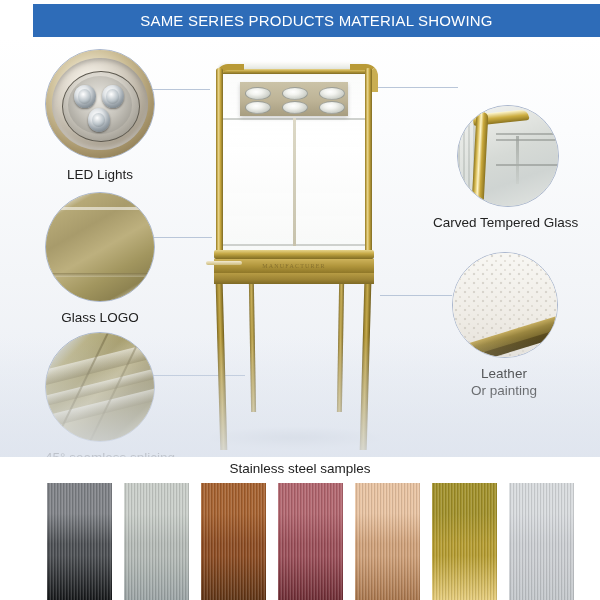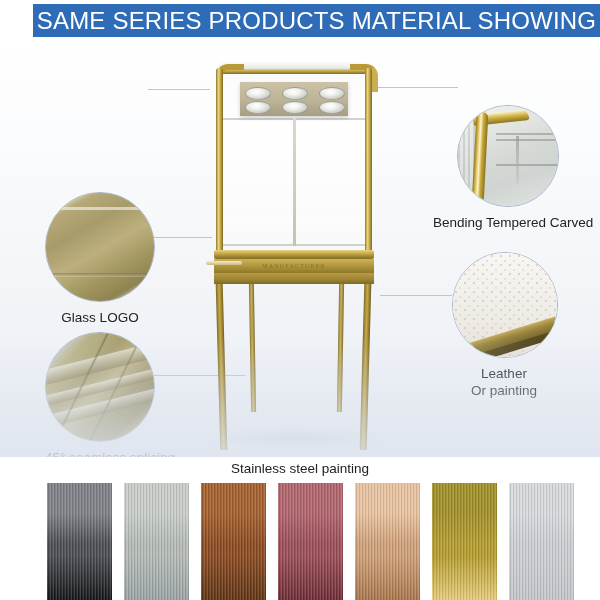--- a/index.html
+++ b/index.html
@@ -10,21 +10,21 @@
   }
   .page{position:relative;width:600px;height:600px;overflow:hidden;background:#fff;}
 
   
   .banner{
     position:absolute;left:33px;top:4px;width:567px;height:33px;
     background:#2e6cb8;
     display:flex;align-items:center;justify-content:center;
   }
   .banner-text{
-    color:#ffffff;font-size:24px;letter-spacing:.2px;
+    color:#ffffff;font-size:15px;letter-spacing:.2px;
     font-weight:400;white-space:nowrap;
   }
 
   
   .stage{
     position:absolute;left:0;top:37px;width:600px;height:420px;
     background:
       linear-gradient(180deg,#ffffff 0%,#fbfcfd 22%,#f3f5f8 58%,#eef1f6 78%,#e9edf3 100%);
     overflow:hidden;
   }
@@ -244,20 +244,39 @@
       </div>
       <div class="cab-apron"></div>
       <div class="cab-trayL"></div>
 
       <div class="leg bl"></div>
       <div class="leg br"></div>
       <div class="leg fl"></div>
       <div class="leg fr"></div>
     </div>
 
+    <div class="callout" style="left:45px;top:12px;width:110px;">
+      <div class="circ" style="width:108px;height:108px;">
+        <div class="led-art">
+          <div class="led-ring1"></div>
+          <div class="led-ring2"></div>
+          <div class="led-ring3"></div>
+          <div class="led-chip c1">
+              <i></i>
+            </div>
+          <div class="led-chip c2">
+              <i></i>
+            </div>
+          <div class="led-chip c3">
+              <i></i>
+            </div>
+        </div>
+      </div>
+      <div class="cap">LED Lights</div>
+    </div>
 
     <div class="callout" style="left:45px;top:155px;width:110px;">
       <div class="circ" style="width:108px;height:108px;">
         <div class="logo-art">
           <div class="topedge"></div>
           <div class="botedge"></div>
         </div>
       </div>
       <div class="cap">Glass LOGO</div>
     </div>
@@ -280,38 +299,38 @@
         <div class="glass-art">
           <div class="verts"></div>
           <div class="shelf s1"></div>
           <div class="shelf s2"></div>
           <div class="shelf s3"></div>
           <div class="post"></div>
           <div class="goldtop"></div>
           <div class="gold"></div>
         </div>
       </div>
-      <div class="cap" style="width:145px;margin-left:-22px;">Bending Tempered Carved</div>
+      <div class="cap" style="width:145px;margin-left:-22px;">Carved Tempered Glass</div>
     </div>
 
     <div class="callout" style="left:452px;top:215px;width:104px;">
       <div class="circ" style="width:104px;height:104px;">
         <div class="leather-art">
           <div class="grain"></div>
           <div class="band2"></div>
           <div class="band"></div>
         </div>
       </div>
       <div class="cap two">Leather</div>
       <div class="cap two" style="margin-top:0;">Or painting</div>
     </div>
   </div>
 
   <div class="samples">
-    <div class="samples-title">Stainless steel painting</div>
+    <div class="samples-title">Stainless steel samples</div>
 
     <div class="swatch" id="sw0" style="left:47px;">
         <div class="inner" style="background: linear-gradient(rgb(125, 128, 133) 0%, rgb(125, 128, 133) 26%, rgb(74, 77, 81) 52%, rgb(74, 77, 81) 62%, rgb(19, 21, 23) 100%);"></div>
         <div class="sw-brush"></div>
       </div>
     <div class="swatch" id="sw1" style="left:124px;">
         <div class="inner" style="background: linear-gradient(rgb(200, 205, 200) 0%, rgb(200, 205, 200) 26%, rgb(180, 186, 182) 52%, rgb(180, 186, 182) 62%, rgb(154, 163, 164) 100%);"></div>
         <div class="sw-brush"></div>
       </div>
     <div class="swatch" id="sw2" style="left:201px;">

